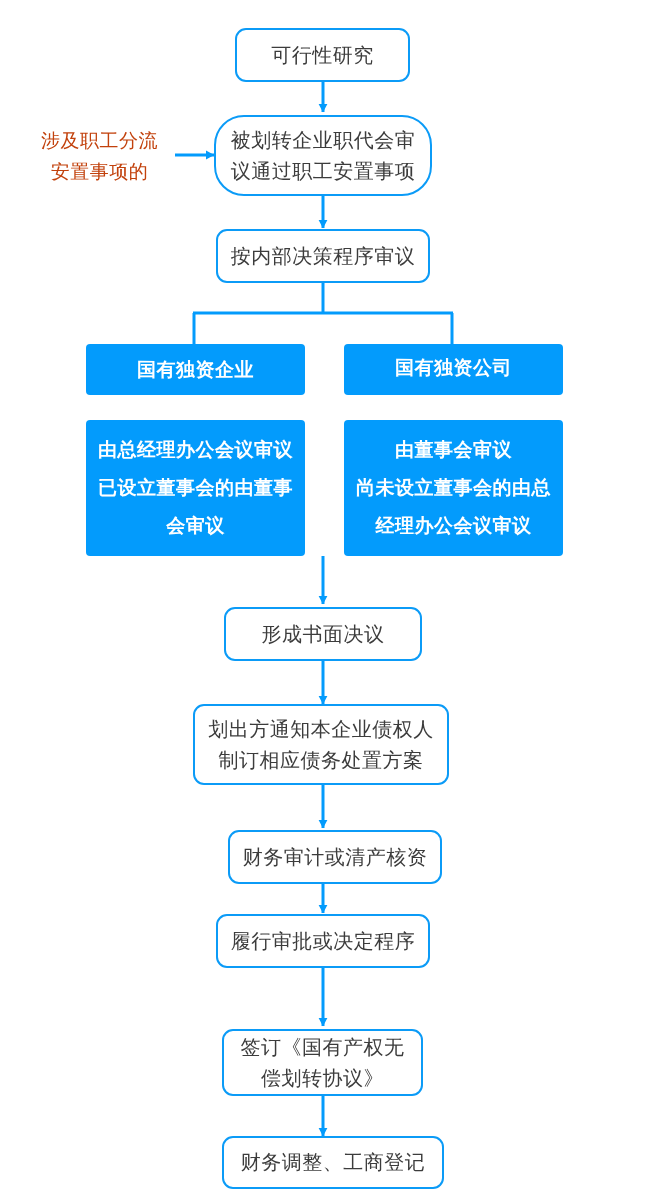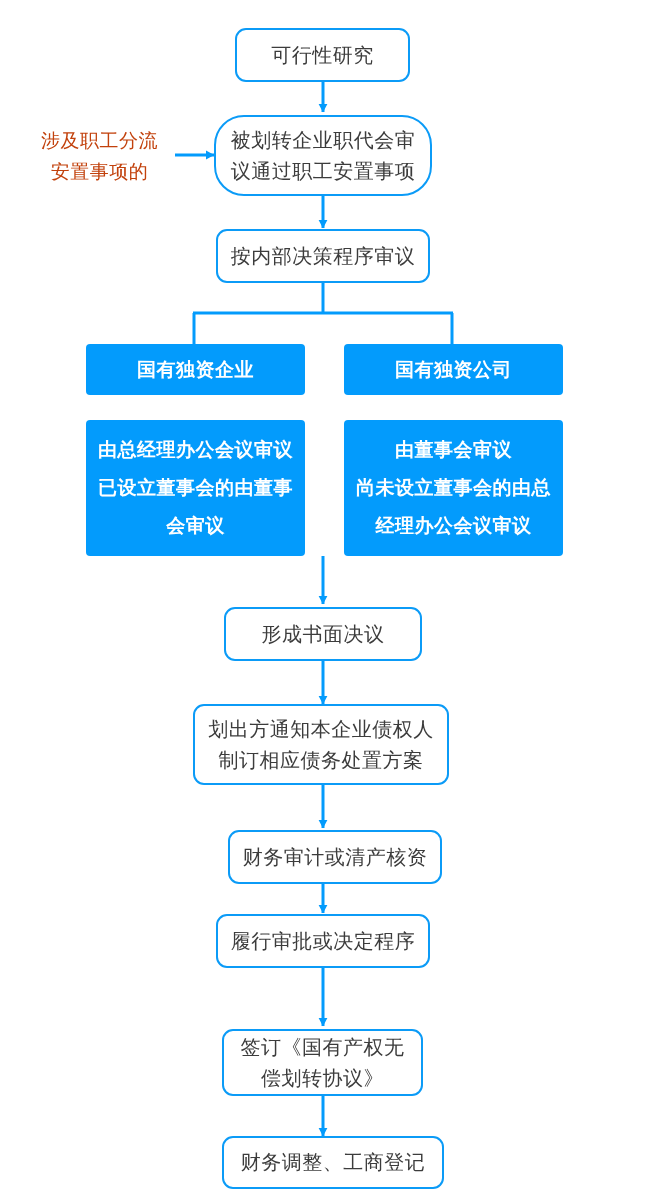--- a/index.html
+++ b/index.html
@@ -129,21 +129,21 @@
   </div>
 
   <div class="node node-outline" style="left:216px; top:229px; width:214px; height:54px;">
     <span class="node-text">按内部决策程序审议</span>
   </div>
 
   <div class="node node-filled header" style="left:86px; top:344px; width:219px; height:51px;">
     <span class="node-text">国有独资企业</span>
   </div>
 
-  <div class="node node-filled header" style="left:344px; top:344px; width:219px; height:51px;">
+  <div class="node node-filled header" style="left:344px; top:344px; width:219px; height:51px;font-family:Liberation Mono, monospace;">
     <span class="node-text">国有独资公司</span>
   </div>
 
   <div class="node node-filled" style="left:86px; top:420px; width:219px; height:136px;text-align:center;">
     <span class="node-text">由总经理办公会议审议
 已设立董事会的由董事
 会审议</span>
   </div>
 
   <div class="node node-filled" style="left:344px; top:420px; width:219px; height:136px;">

